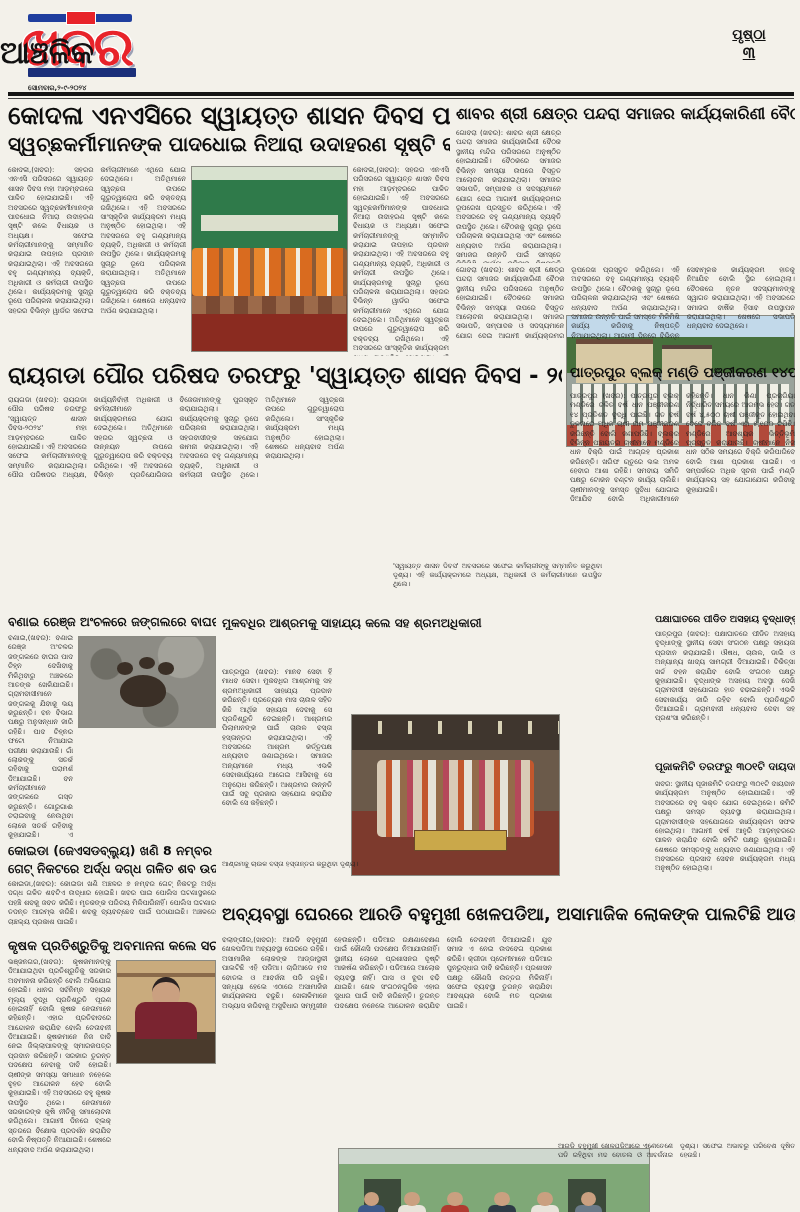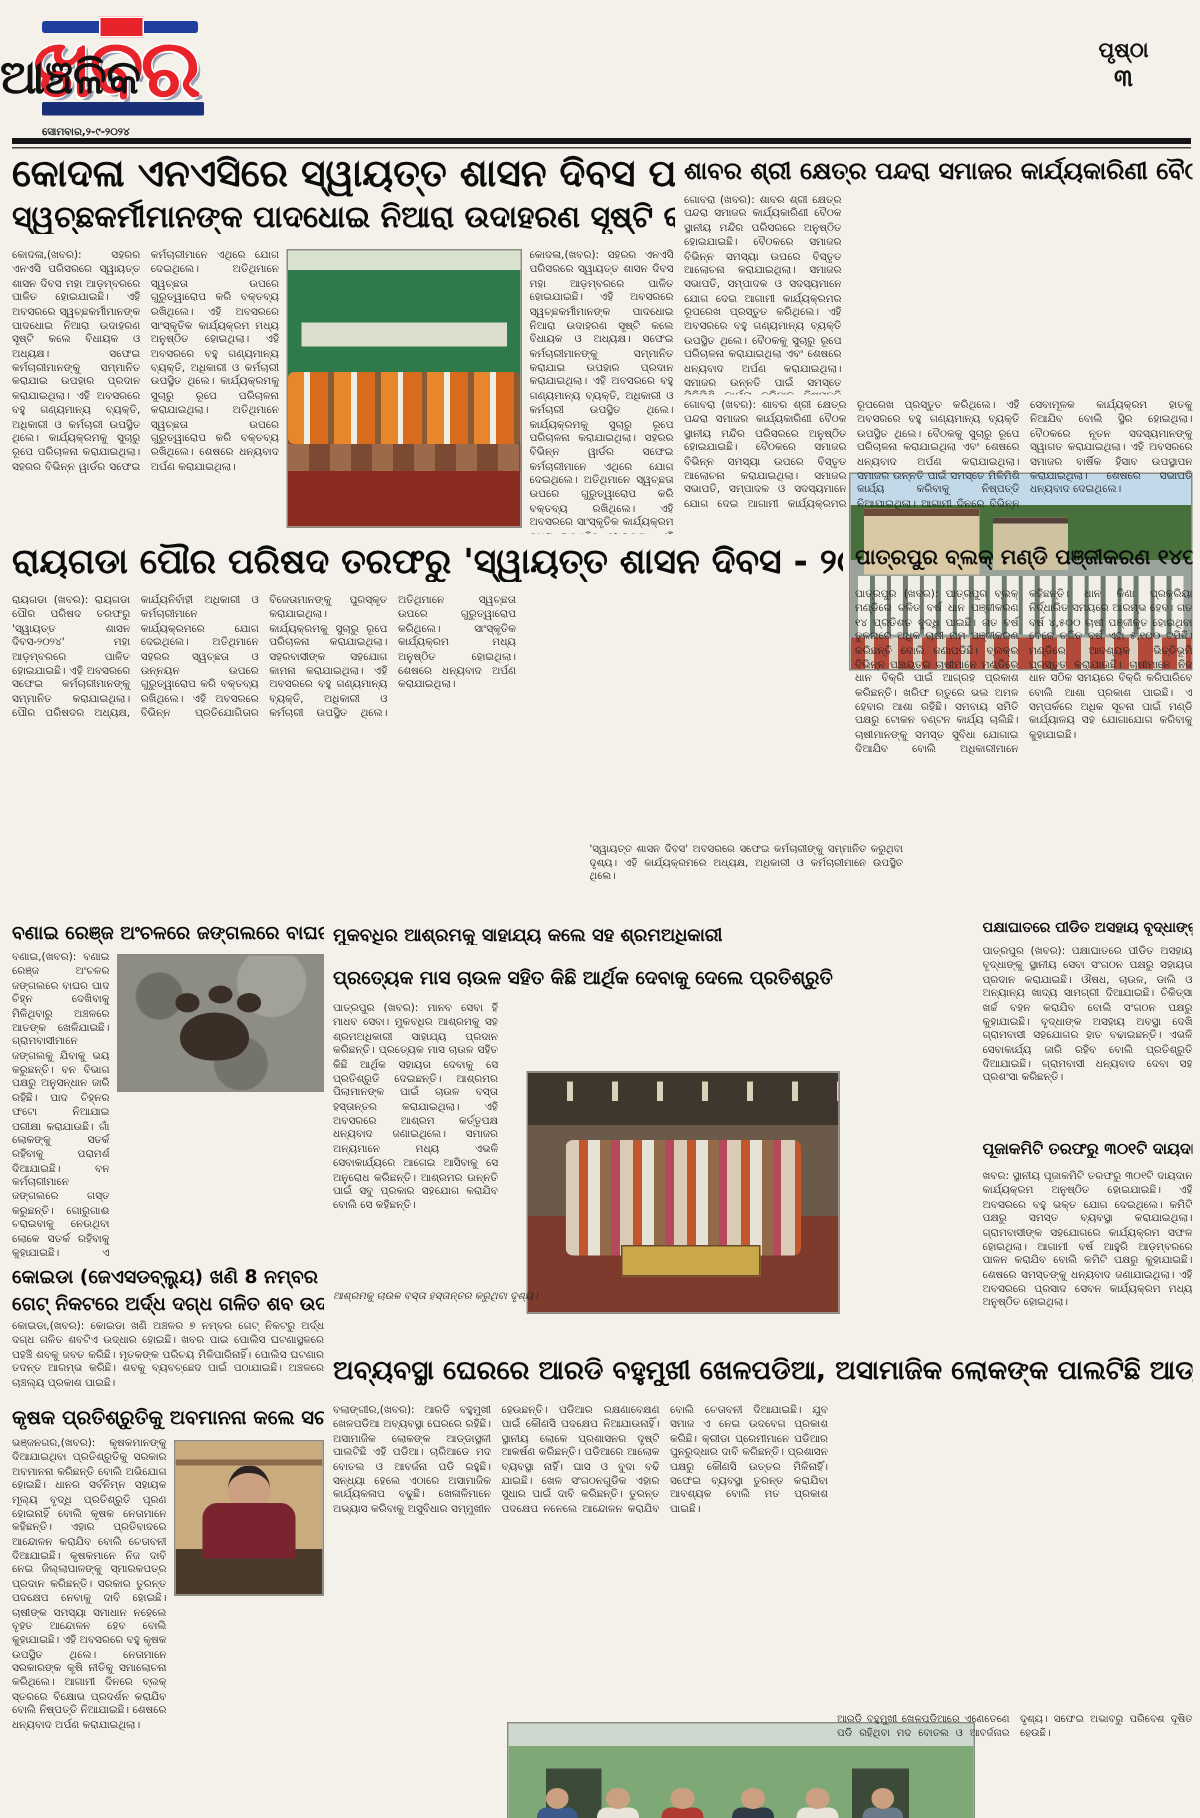--- a/index.html
+++ b/index.html
@@ -8,21 +8,21 @@
   .abs{position:absolute;}
   
   #masthead{left:22px;top:12px;width:120px;height:70px;}
   .logo-bar-top{position:absolute;left:6px;top:2px;width:104px;height:8px;background:#1f3e9e;border-radius:2px;}
   .logo-bar-top::after{content:"";position:absolute;left:38px;top:-3px;width:28px;height:12px;background:#e8232a;border:1px solid #fff;}
   .logo-text{position:absolute;left:0;top:6px;width:120px;font-size:53px;font-weight:bold;color:#e8232a;letter-spacing:-2px;line-height:1.1;
     text-shadow:-1px -1px 0 #fff,1px -1px 0 #fff,-1px 1px 0 #fff,2px 2px 0 #9aa0b5;}
   .logo-bar-bottom{position:absolute;left:6px;top:56px;width:108px;height:9px;background:#1a2f7a;border-radius:1px;}
   #date-line{left:28px;top:84px;font-size:7px;font-weight:bold;color:#222;}
   #section-title{left:0;top:34px;width:800px;text-align:left;font-size:31px;font-weight:bold;color:#111;}
-  #page-block{left:726px;top:26px;width:46px;text-align:center;font-weight:bold;color:#111;}
+  #page-block{left:726px;top:26px;width:46px;text-align:center;font-weight:bold;color:#111;text-decoration:underline;}
   #page-block .pl{font-size:14px;} #page-block .pn{font-size:16px;}
   #head-rule{left:8px;top:92px;width:786px;height:4px;background:#151515;}
   #head-rule2{left:8px;top:98px;width:786px;height:1px;background:#444;}
   
   .headline{font-weight:bold;color:#0c0c0c;overflow:hidden;white-space:nowrap;}
   .headline.wrap{white-space:normal;}
   .body-text{font-size:7px;line-height:1.34;text-align:justify;color:#222;overflow:hidden;word-break:break-word;}
   .cols2{column-count:2;column-gap:7px;}
   .cols3{column-count:3;column-gap:7px;}
   .cols4{column-count:4;column-gap:7px;}
@@ -133,34 +133,33 @@
   <div class="abs" style="left:8px;top:958px;width:208px;height:247px;overflow:hidden;">
     <div class="photo float-photo" id="photo-portrait" style="width:100px;height:104px;">
       <div class="shelf"></div>
         <div class="head"></div>
         <div class="torso"></div>
     </div>
     <div class="body-text" style="height:247px;">ଭଞ୍ଜନଗର,(ଖବର): କୃଷକମାନଙ୍କୁ ଦିଆଯାଇଥିବା ପ୍ରତିଶ୍ରୁତିକୁ ସରକାର ଅବମାନନା କରିଛନ୍ତି ବୋଲି ଅଭିଯୋଗ ହୋଇଛି। ଧାନର ସର୍ବନିମ୍ନ ସହାୟକ ମୂଲ୍ୟ ବୃଦ୍ଧି ପ୍ରତିଶ୍ରୁତି ପୂରଣ ହୋଇନାହିଁ ବୋଲି କୃଷକ ନେତାମାନେ କହିଛନ୍ତି। ଏହାର ପ୍ରତିବାଦରେ ଆନ୍ଦୋଳନ କରାଯିବ ବୋଲି ଚେତାବନୀ ଦିଆଯାଇଛି। କୃଷକମାନେ ନିଜ ଦାବି ନେଇ ଜିଲ୍ଲାପାଳଙ୍କୁ ସ୍ମାରକପତ୍ର ପ୍ରଦାନ କରିଛନ୍ତି। ସରକାର ତୁରନ୍ତ ପଦକ୍ଷେପ ନେବାକୁ ଦାବି ହୋଇଛି। ଚାଷୀଙ୍କ ସମସ୍ୟା ସମାଧାନ ନହେଲେ ବୃହତ ଆନ୍ଦୋଳନ ହେବ ବୋଲି କୁହାଯାଇଛି। ଏହି ଅବସରରେ ବହୁ କୃଷକ ଉପସ୍ଥିତ ଥିଲେ। ନେତାମାନେ ସରକାରଙ୍କ କୃଷି ନୀତିକୁ ସମାଲୋଚନା କରିଥିଲେ। ଆଗାମୀ ଦିନରେ ବ୍ଲକ୍ ସ୍ତରରେ ବିକ୍ଷୋଭ ପ୍ରଦର୍ଶନ କରାଯିବ ବୋଲି ନିଷ୍ପତ୍ତି ନିଆଯାଇଛି। ଶେଷରେ ଧନ୍ୟବାଦ ଅର୍ପଣ କରାଯାଇଥିଲା।</div>
   </div>
 
   <div class="abs headline" style="left:222px;top:616px;width:430px;font-size:12px;">ମୁକବଧିର ଆଶ୍ରମକୁ ସାହାଯ୍ୟ କଲେ ସହ ଶ୍ରମଅଧିକାରୀ</div>
-  <div class="abs headline" style="left:222px;top:644px;width:430px;font-size:12.5px;">ପ୍ରତ୍ୟେକ ମାସ ଚାଉଳ ସହିତ କିଛି ଆର୍ଥିକ ଦେବାକୁ ଦେଲେ ପ୍ରତିଶ୍ରୁତି</div>
   <div class="abs body-text" style="left:222px;top:668px;width:110px;height:188px;">ପାତ୍ରପୁର (ଖବର): ମାନବ ସେବା ହିଁ ମାଧବ ସେବା। ମୁକବଧିର ଆଶ୍ରମକୁ ସହ ଶ୍ରମଅଧିକାରୀ ସାହାଯ୍ୟ ପ୍ରଦାନ କରିଛନ୍ତି। ପ୍ରତ୍ୟେକ ମାସ ଚାଉଳ ସହିତ କିଛି ଆର୍ଥିକ ସହାୟତା ଦେବାକୁ ସେ ପ୍ରତିଶ୍ରୁତି ଦେଇଛନ୍ତି। ଆଶ୍ରମର ପିଲାମାନଙ୍କ ପାଇଁ ଚାଉଳ ବସ୍ତା ହସ୍ତାନ୍ତର କରାଯାଇଥିଲା। ଏହି ଅବସରରେ ଆଶ୍ରମ କର୍ତ୍ତୃପକ୍ଷ ଧନ୍ୟବାଦ ଜଣାଇଥିଲେ। ସମାଜର ଅନ୍ୟମାନେ ମଧ୍ୟ ଏଭଳି ସେବାକାର୍ଯ୍ୟରେ ଆଗେଇ ଆସିବାକୁ ସେ ଅନୁରୋଧ କରିଛନ୍ତି। ଆଶ୍ରମର ଉନ୍ନତି ପାଇଁ ସବୁ ପ୍ରକାର ସହଯୋଗ କରାଯିବ ବୋଲି ସେ କହିଛନ୍ତି।</div>
   <div class="abs photo" id="photo-group" style="left:338px;top:668px;width:312px;height:188px;">
     <div class="win1"></div>
       <div class="win2"></div>
     <div class="fig f1"></div>
       <div class="fig f2"></div>
       <div class="fig f3"></div>
     <div class="fig f4"></div>
       <div class="fig f5"></div>
       <div class="fig f6"></div>
 
   </div>
-  <div class="abs caption" style="left:222px;top:860px;width:210px;height:26px;font-style:italic;">ଆଶ୍ରମକୁ ଚାଉଳ ବସ୍ତା ହସ୍ତାନ୍ତର କରୁଥିବା ଦୃଶ୍ୟ।</div>
+  <div class="abs caption" style="left:222px;top:860px;width:210px;height:26px;">ଆଶ୍ରମକୁ ଚାଉଳ ବସ୍ତା ହସ୍ତାନ୍ତର କରୁଥିବା ଦୃଶ୍ୟ।</div>
 
   <div class="abs headline" style="left:655px;top:613px;width:140px;font-size:9.5px;">ପକ୍ଷାଘାତରେ ପୀଡିତ ଅସହାୟ ବୃଦ୍ଧାଙ୍କୁ ସହାୟତା</div>
   <div class="abs body-text" style="left:655px;top:630px;width:140px;height:124px;">ପାତ୍ରପୁର (ଖବର): ପକ୍ଷାଘାତରେ ପୀଡିତ ଅସହାୟ ବୃଦ୍ଧାଙ୍କୁ ସ୍ଥାନୀୟ ସେବା ସଂଗଠନ ପକ୍ଷରୁ ସହାୟତା ପ୍ରଦାନ କରାଯାଇଛି। ଔଷଧ, ଚାଉଳ, ଡାଲି ଓ ଅନ୍ୟାନ୍ୟ ଖାଦ୍ୟ ସାମଗ୍ରୀ ଦିଆଯାଇଛି। ଚିକିତ୍ସା ଖର୍ଚ୍ଚ ବହନ କରାଯିବ ବୋଲି ସଂଗଠନ ପକ୍ଷରୁ କୁହାଯାଇଛି। ବୃଦ୍ଧାଙ୍କ ଅସହାୟ ଅବସ୍ଥା ଦେଖି ଗ୍ରାମବାସୀ ସହଯୋଗର ହାତ ବଢାଇଛନ୍ତି। ଏଭଳି ସେବାକାର୍ଯ୍ୟ ଜାରି ରହିବ ବୋଲି ପ୍ରତିଶ୍ରୁତି ଦିଆଯାଇଛି। ଗ୍ରାମବାସୀ ଧନ୍ୟବାଦ ଦେବା ସହ ପ୍ରଶଂସା କରିଛନ୍ତି।</div>
   <div class="abs headline" style="left:655px;top:760px;width:140px;font-size:10.5px;">ପୂଜାକମିଟି ତରଫରୁ ୩୦୧ଟି ଦାୟଦାନ</div>
   <div class="abs body-text" style="left:655px;top:780px;width:140px;height:118px;">ଖବର: ସ୍ଥାନୀୟ ପୂଜାକମିଟି ତରଫରୁ ୩୦୧ଟି ଦାୟଦାନ କାର୍ଯ୍ୟକ୍ରମ ଅନୁଷ୍ଠିତ ହୋଇଯାଇଛି। ଏହି ଅବସରରେ ବହୁ ଭକ୍ତ ଯୋଗ ଦେଇଥିଲେ। କମିଟି ପକ୍ଷରୁ ସମସ୍ତ ବ୍ୟବସ୍ଥା କରାଯାଇଥିଲା। ଗ୍ରାମବାସୀଙ୍କ ସହଯୋଗରେ କାର୍ଯ୍ୟକ୍ରମ ସଫଳ ହୋଇଥିଲା। ଆଗାମୀ ବର୍ଷ ଆହୁରି ଆଡ଼ମ୍ବରରେ ପାଳନ କରାଯିବ ବୋଲି କମିଟି ପକ୍ଷରୁ କୁହାଯାଇଛି। ଶେଷରେ ସମସ୍ତଙ୍କୁ ଧନ୍ୟବାଦ ଜଣାଯାଇଥିଲା। ଏହି ଅବସରରେ ପ୍ରସାଦ ସେବନ କାର୍ଯ୍ୟକ୍ରମ ମଧ୍ୟ ଅନୁଷ୍ଠିତ ହୋଇଥିଲା।</div>
 
   <div class="abs headline" style="left:222px;top:904px;width:573px;font-size:17.5px;">ଅବ୍ୟବସ୍ଥା ଘେରରେ ଆରଡି ବହୁମୁଖୀ ଖେଳପଡିଆ, ଅସାମାଜିକ ଲୋକଙ୍କ ପାଲଟିଛି ଆଡ୍ଡାସ୍ଥଳୀ</div>
   <div class="abs body-text cols3" style="left:222px;top:936px;width:330px;height:268px;">ବଲାଙ୍ଗୀର,(ଖବର): ଆରଡି ବହୁମୁଖୀ ଖେଳପଡିଆ ଅବ୍ୟବସ୍ଥା ଘେରରେ ରହିଛି। ଅସାମାଜିକ ଲୋକଙ୍କ ଆଡ୍ଡାସ୍ଥଳୀ ପାଲଟିଛି ଏହି ପଡିଆ। ଚାରିଆଡେ ମଦ ବୋତଲ ଓ ଆବର୍ଜନା ପଡି ରହୁଛି। ସନ୍ଧ୍ୟା ହେଲେ ଏଠାରେ ଅସାମାଜିକ କାର୍ଯ୍ୟକଳାପ ବଢୁଛି। ଖେଳାଳିମାନେ ଅଭ୍ୟାସ କରିବାକୁ ଅସୁବିଧାର ସମ୍ମୁଖୀନ ହେଉଛନ୍ତି। ପଡିଆର ରକ୍ଷଣାବେକ୍ଷଣ ପାଇଁ କୌଣସି ପଦକ୍ଷେପ ନିଆଯାଉନାହିଁ। ସ୍ଥାନୀୟ ଲୋକେ ପ୍ରଶାସନର ଦୃଷ୍ଟି ଆକର୍ଷଣ କରିଛନ୍ତି। ପଡିଆରେ ଆଲୋକ ବ୍ୟବସ୍ଥା ନାହିଁ। ଘାସ ଓ ବୁଦା ବଢି ଯାଇଛି। ଖେଳ ସଂଗଠନଗୁଡିକ ଏହାର ସୁଧାର ପାଇଁ ଦାବି କରିଛନ୍ତି। ତୁରନ୍ତ ପଦକ୍ଷେପ ନନେଲେ ଆନ୍ଦୋଳନ କରାଯିବ ବୋଲି ଚେତାବନୀ ଦିଆଯାଇଛି। ଯୁବ ସମାଜ ଏ ନେଇ ଉଦବେଗ ପ୍ରକାଶ କରିଛି। କ୍ରୀଡା ପ୍ରେମୀମାନେ ପଡିଆର ପୁନରୁଦ୍ଧାର ଦାବି କରିଛନ୍ତି। ପ୍ରଶାସନ ପକ୍ଷରୁ କୌଣସି ଉତ୍ତର ମିଳିନାହିଁ। ସଫେଇ ବ୍ୟବସ୍ଥା ତୁରନ୍ତ କରାଯିବା ଆବଶ୍ୟକ ବୋଲି ମତ ପ୍ରକାଶ ପାଇଛି।</div>
 
   <div class="abs caption" style="left:558px;top:1142px;width:237px;height:62px;column-count:2;column-gap:7px;">ଆରଡି ବହୁମୁଖୀ ଖେଳପଡିଆରେ ଏଣେତେଣେ ପଡି ରହିଥିବା ମଦ ବୋତଲ ଓ ଆବର୍ଜନାର ଦୃଶ୍ୟ। ସଫେଇ ଅଭାବରୁ ପରିବେଶ ଦୂଷିତ ହେଉଛି।</div>

